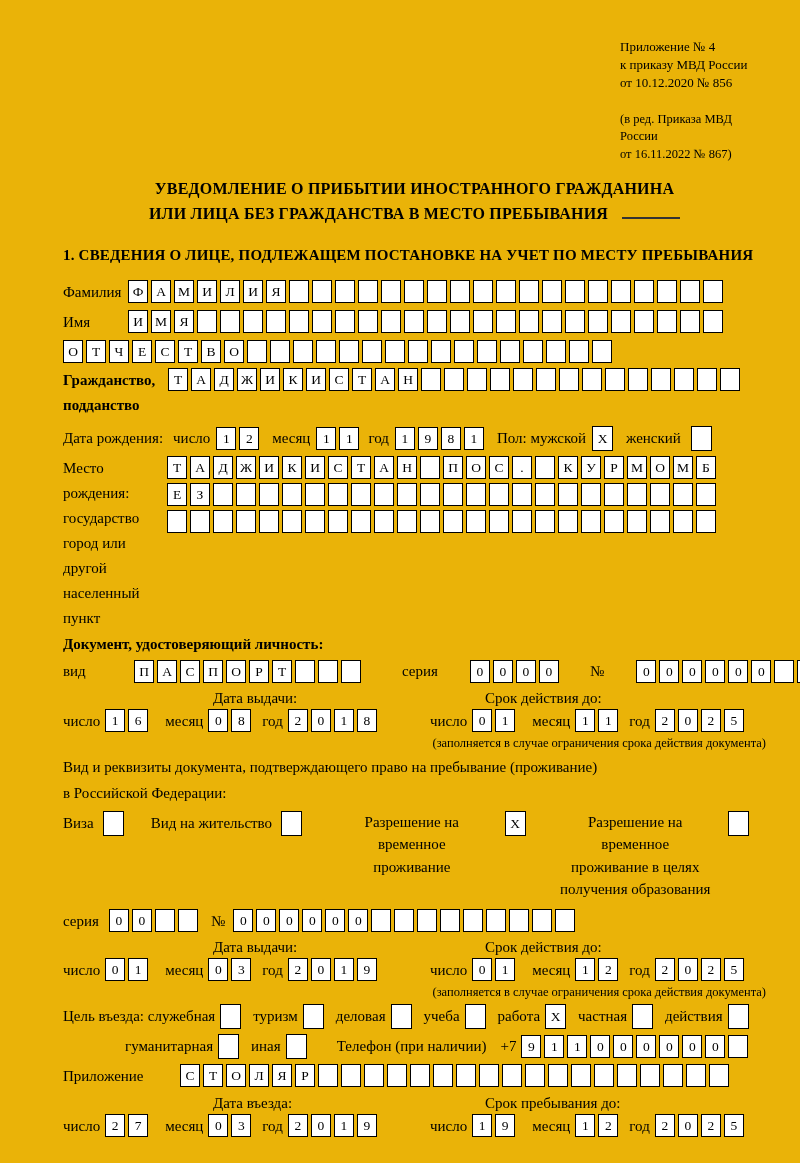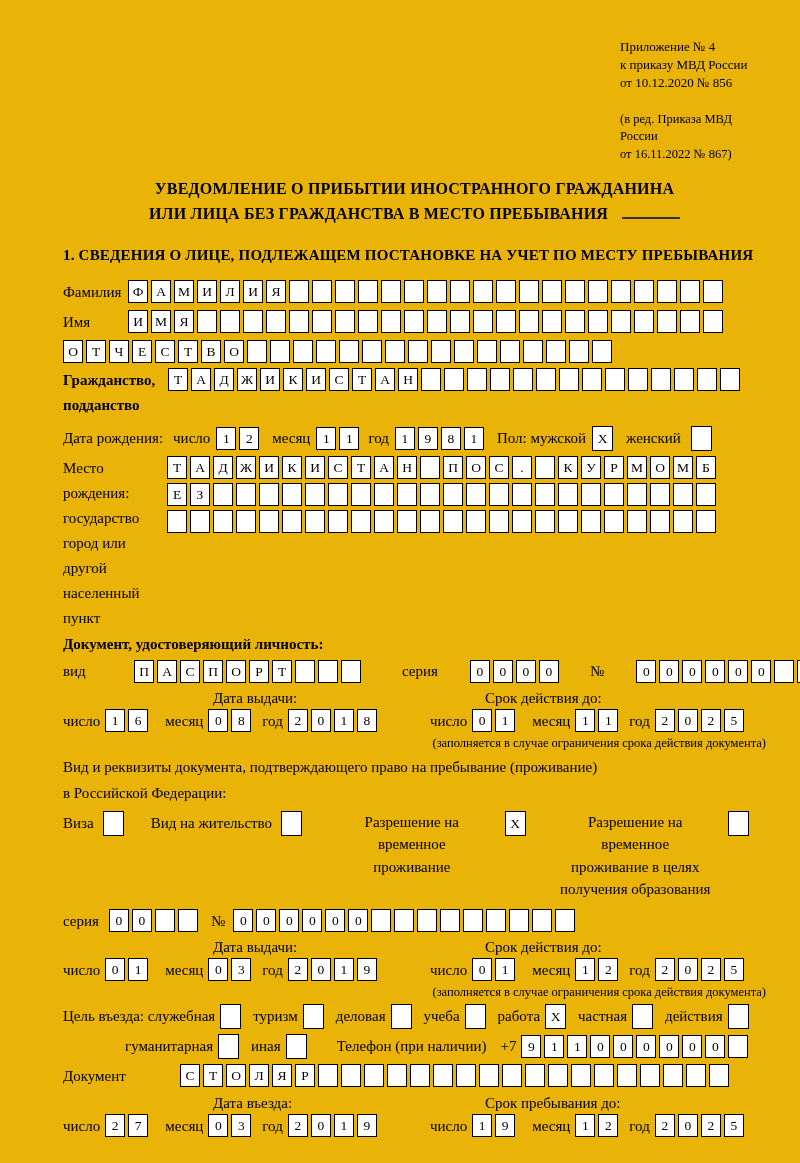--- a/index.html
+++ b/index.html
@@ -549,21 +549,21 @@
         <span class="cell">0</span>
         <span class="cell">0</span>
         <span class="cell">0</span>
         <span class="cell">0</span>
         <span class="cell">0</span>
         <span class="cell"></span>
       </div>
   </div>
 
   <div class="frow" style="margin-top:2px;">
-    <div class="lbl w117">Документ</div>
+    <div class="lbl w117">Приложение</div>
     <div class="cells">
         <span class="cell">С</span>
         <span class="cell">Т</span>
         <span class="cell">О</span>
         <span class="cell">Л</span>
         <span class="cell">Я</span>
         <span class="cell">Р</span>
         <span class="cell"></span>
         <span class="cell"></span>
         <span class="cell"></span>

